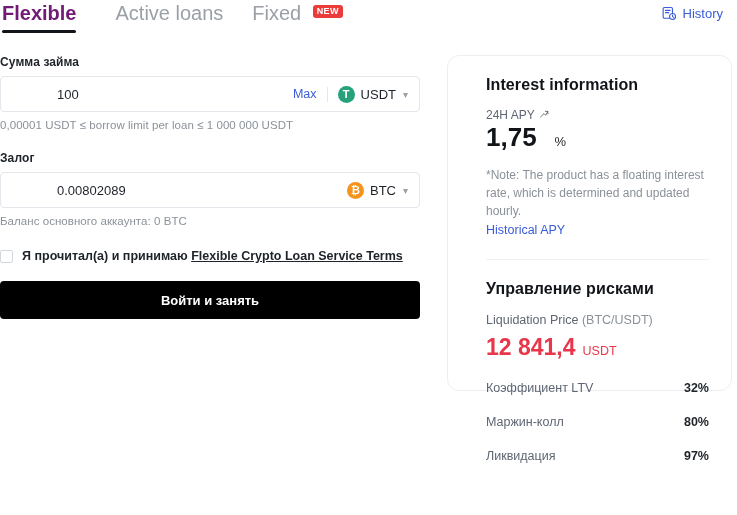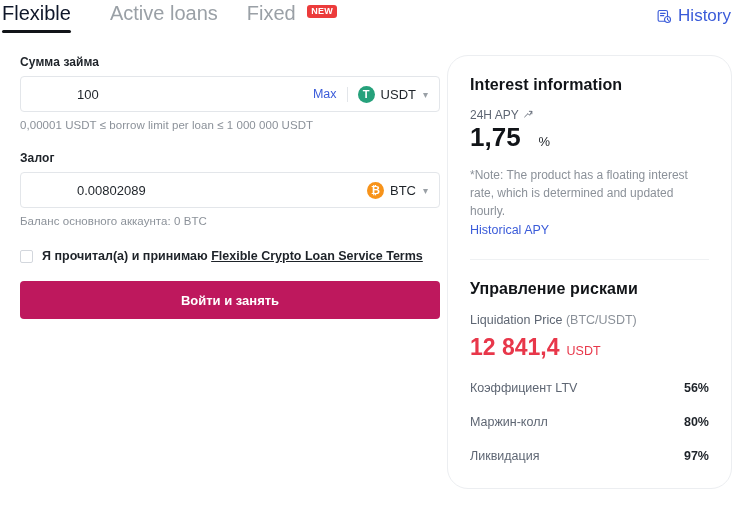--- a/index.html
+++ b/index.html
@@ -17,44 +17,44 @@
     position: absolute; left: 0; top: 0; width: 737px; height: 36px;
     display: flex; align-items: flex-start;
   }
   .tab {
     position: relative;
     font-size: 20px; line-height: 24px;
     color: #9aa0a6; cursor: pointer;
     padding: 1px 0 8px 0;
     white-space: nowrap;
   }
-  .tab.active { color: #0f172a; font-weight: 400; }
+  .tab.active { color: #701a75; font-weight: 700; }
   .tab.active .tab-underline {
     position: absolute; left: 0; right: 0; bottom: 0;
     height: 3px; background: #111418; border-radius: 2px;
   }
   .tab-flexible { margin-left: 2px; }
   .tab-fixed { margin-left: 29px; }
   .tab-active-loans { margin-left: 39px; }
   .new-badge {
     display: inline-block; vertical-align: 6px;
     background: #ec3b3b; color: #ffffff;
     font-size: 9px; font-weight: 700; letter-spacing: .3px;
     border-radius: 3px; padding: 1px 4px 2px 4px;
     margin-left: 6px; line-height: 10px;
   }
   .history {
-    position: absolute; right: 6px; top: 6px;
+    position: absolute; right: 14px; top: 6px;
     display: flex; align-items: center; gap: 6px;
-    color: #3a5bd9; font-size: 17px; cursor: pointer;
+    color: #3a5bd9; font-size: 13px; cursor: pointer;
   }
   .history svg { display: block; }
 
   
-  .left { position: absolute; left: 20px; top: 55px; width: 420px; }
+  .left { position: absolute; left: 0; top: 55px; width: 420px; }
   .field-label {
     font-size: 12px; font-weight: 700; color: #1e2329;
     margin-bottom: 7px; letter-spacing: .1px;
   }
   .input-box {
     height: 36px; border: 1px solid #e3e6ea; border-radius: 4px;
     background: #fff; display: flex; align-items: center;
     padding: 0 11px 0 12px;
   }
   .input-val {
@@ -88,31 +88,31 @@
   .checkbox {
     width: 13px; height: 13px; border: 1px solid #d3d7dd;
     border-radius: 2px; background: #fff; cursor: pointer; flex: none;
   }
   .terms-text { font-size: 12.5px; color: #1e2329; }
   .terms-link {
     color: #1e2329; text-decoration: underline; cursor: pointer;
   }
   .submit-btn {
     margin-top: 18px; width: 420px; height: 38px;
-    background: #be185d; color: #ffffff; border: none; border-radius: 4px;
+    background: #000000; color: #ffffff; border: none; border-radius: 4px;
     font-size: 13px; font-weight: 700; cursor: pointer;
     font-family: "Liberation Sans", sans-serif;
   }
 
   
   .card {
     position: absolute; left: 447px; top: 55px;
-    width: 285px; height: 434px;
+    width: 285px; height: 336px;
     background: #ffffff; border: 1px solid #eceef1;
-    border-radius: 21px; padding: 20px 22px 0 22px;
+    border-radius: 12px; padding: 20px 22px 0 38px;
   }
   .card-title {
     font-size: 16px; font-weight: 700; color: #111418; letter-spacing: .1px;
   }
   .apy-label {
     display: flex; align-items: center; gap: 4px;
     font-size: 12px; color: #5e6673; margin-top: 14px;
   }
   .apy-value {
     font-size: 26px; font-weight: 700; color: #111418;
@@ -246,21 +246,21 @@
       <span class="muted">(BTC/USDT)</span>
     </div>
 
     <div class="liq-value">
       <span class="liq-num">12 841,4</span>
       <span class="liq-cur">USDT</span>
     </div>
 
     <div class="kv-row">
       <span class="kv-key">Коэффициент LTV</span>
-      <span class="kv-val">56%</span>
+      <span class="kv-val">32%</span>
     </div>
     <div class="kv-row">
       <span class="kv-key">Маржин-колл</span>
       <span class="kv-val">80%</span>
     </div>
     <div class="kv-row">
       <span class="kv-key">Ликвидация</span>
       <span class="kv-val">97%</span>
     </div>
   </div>

